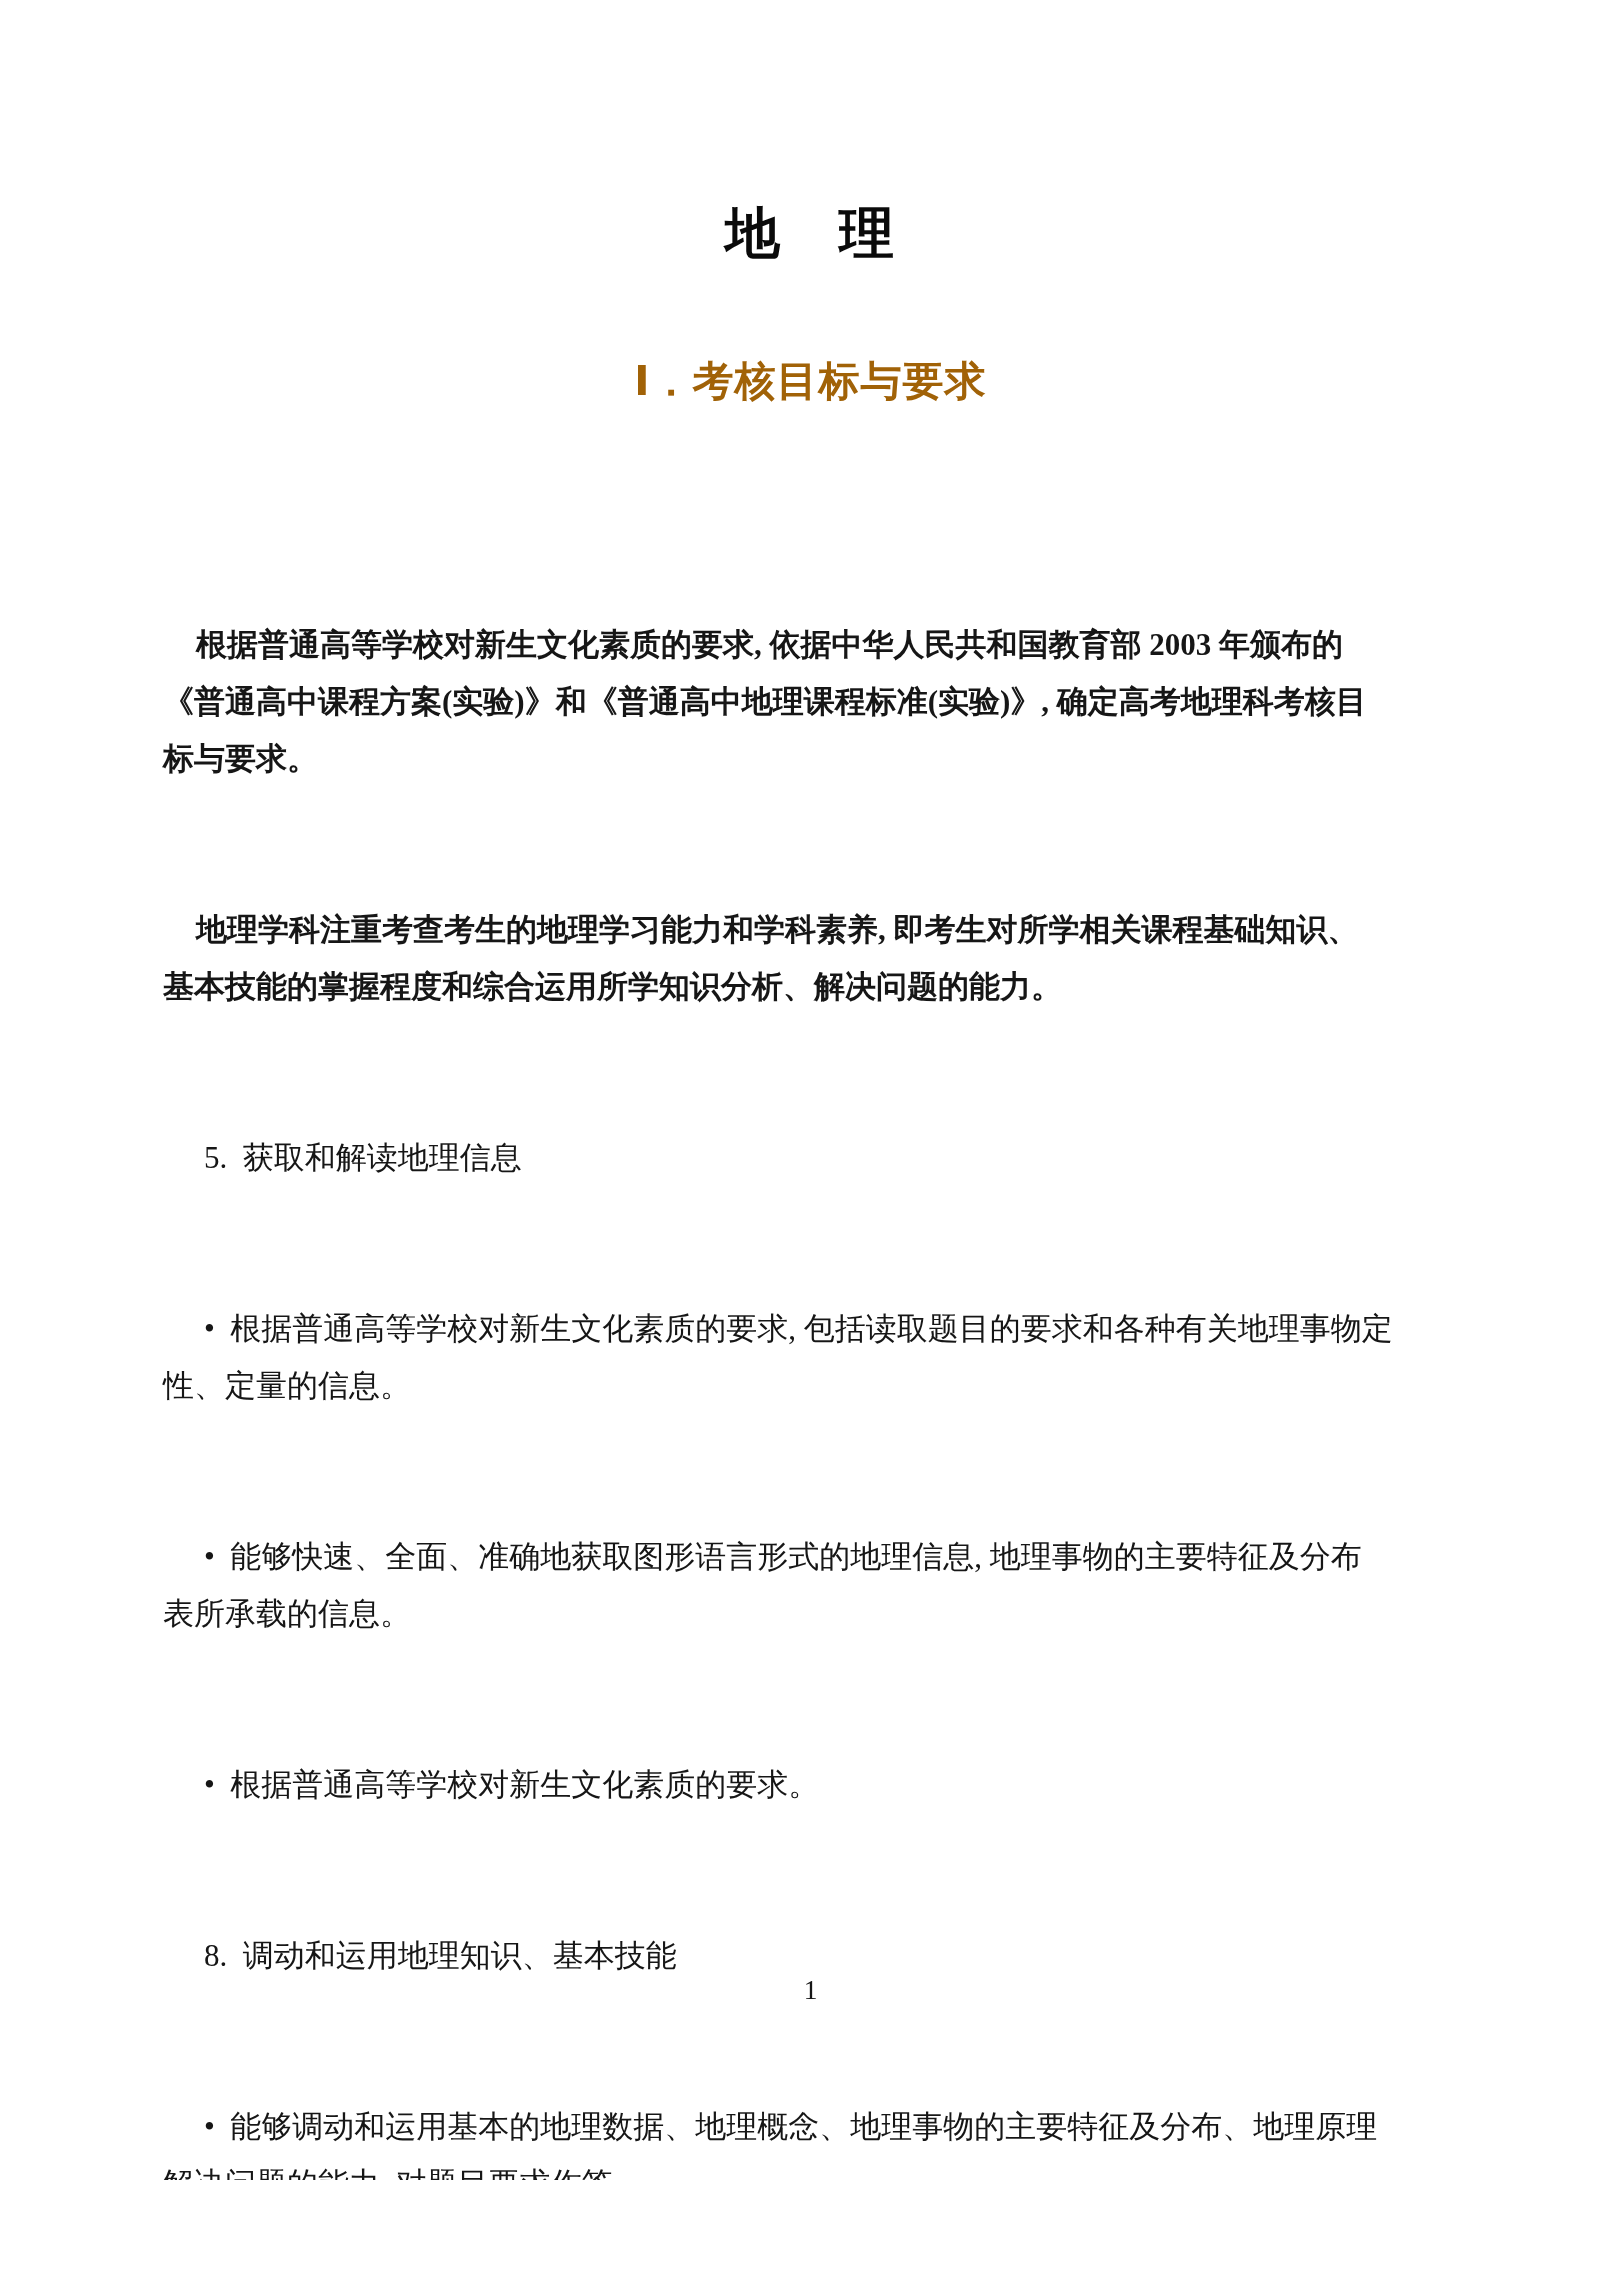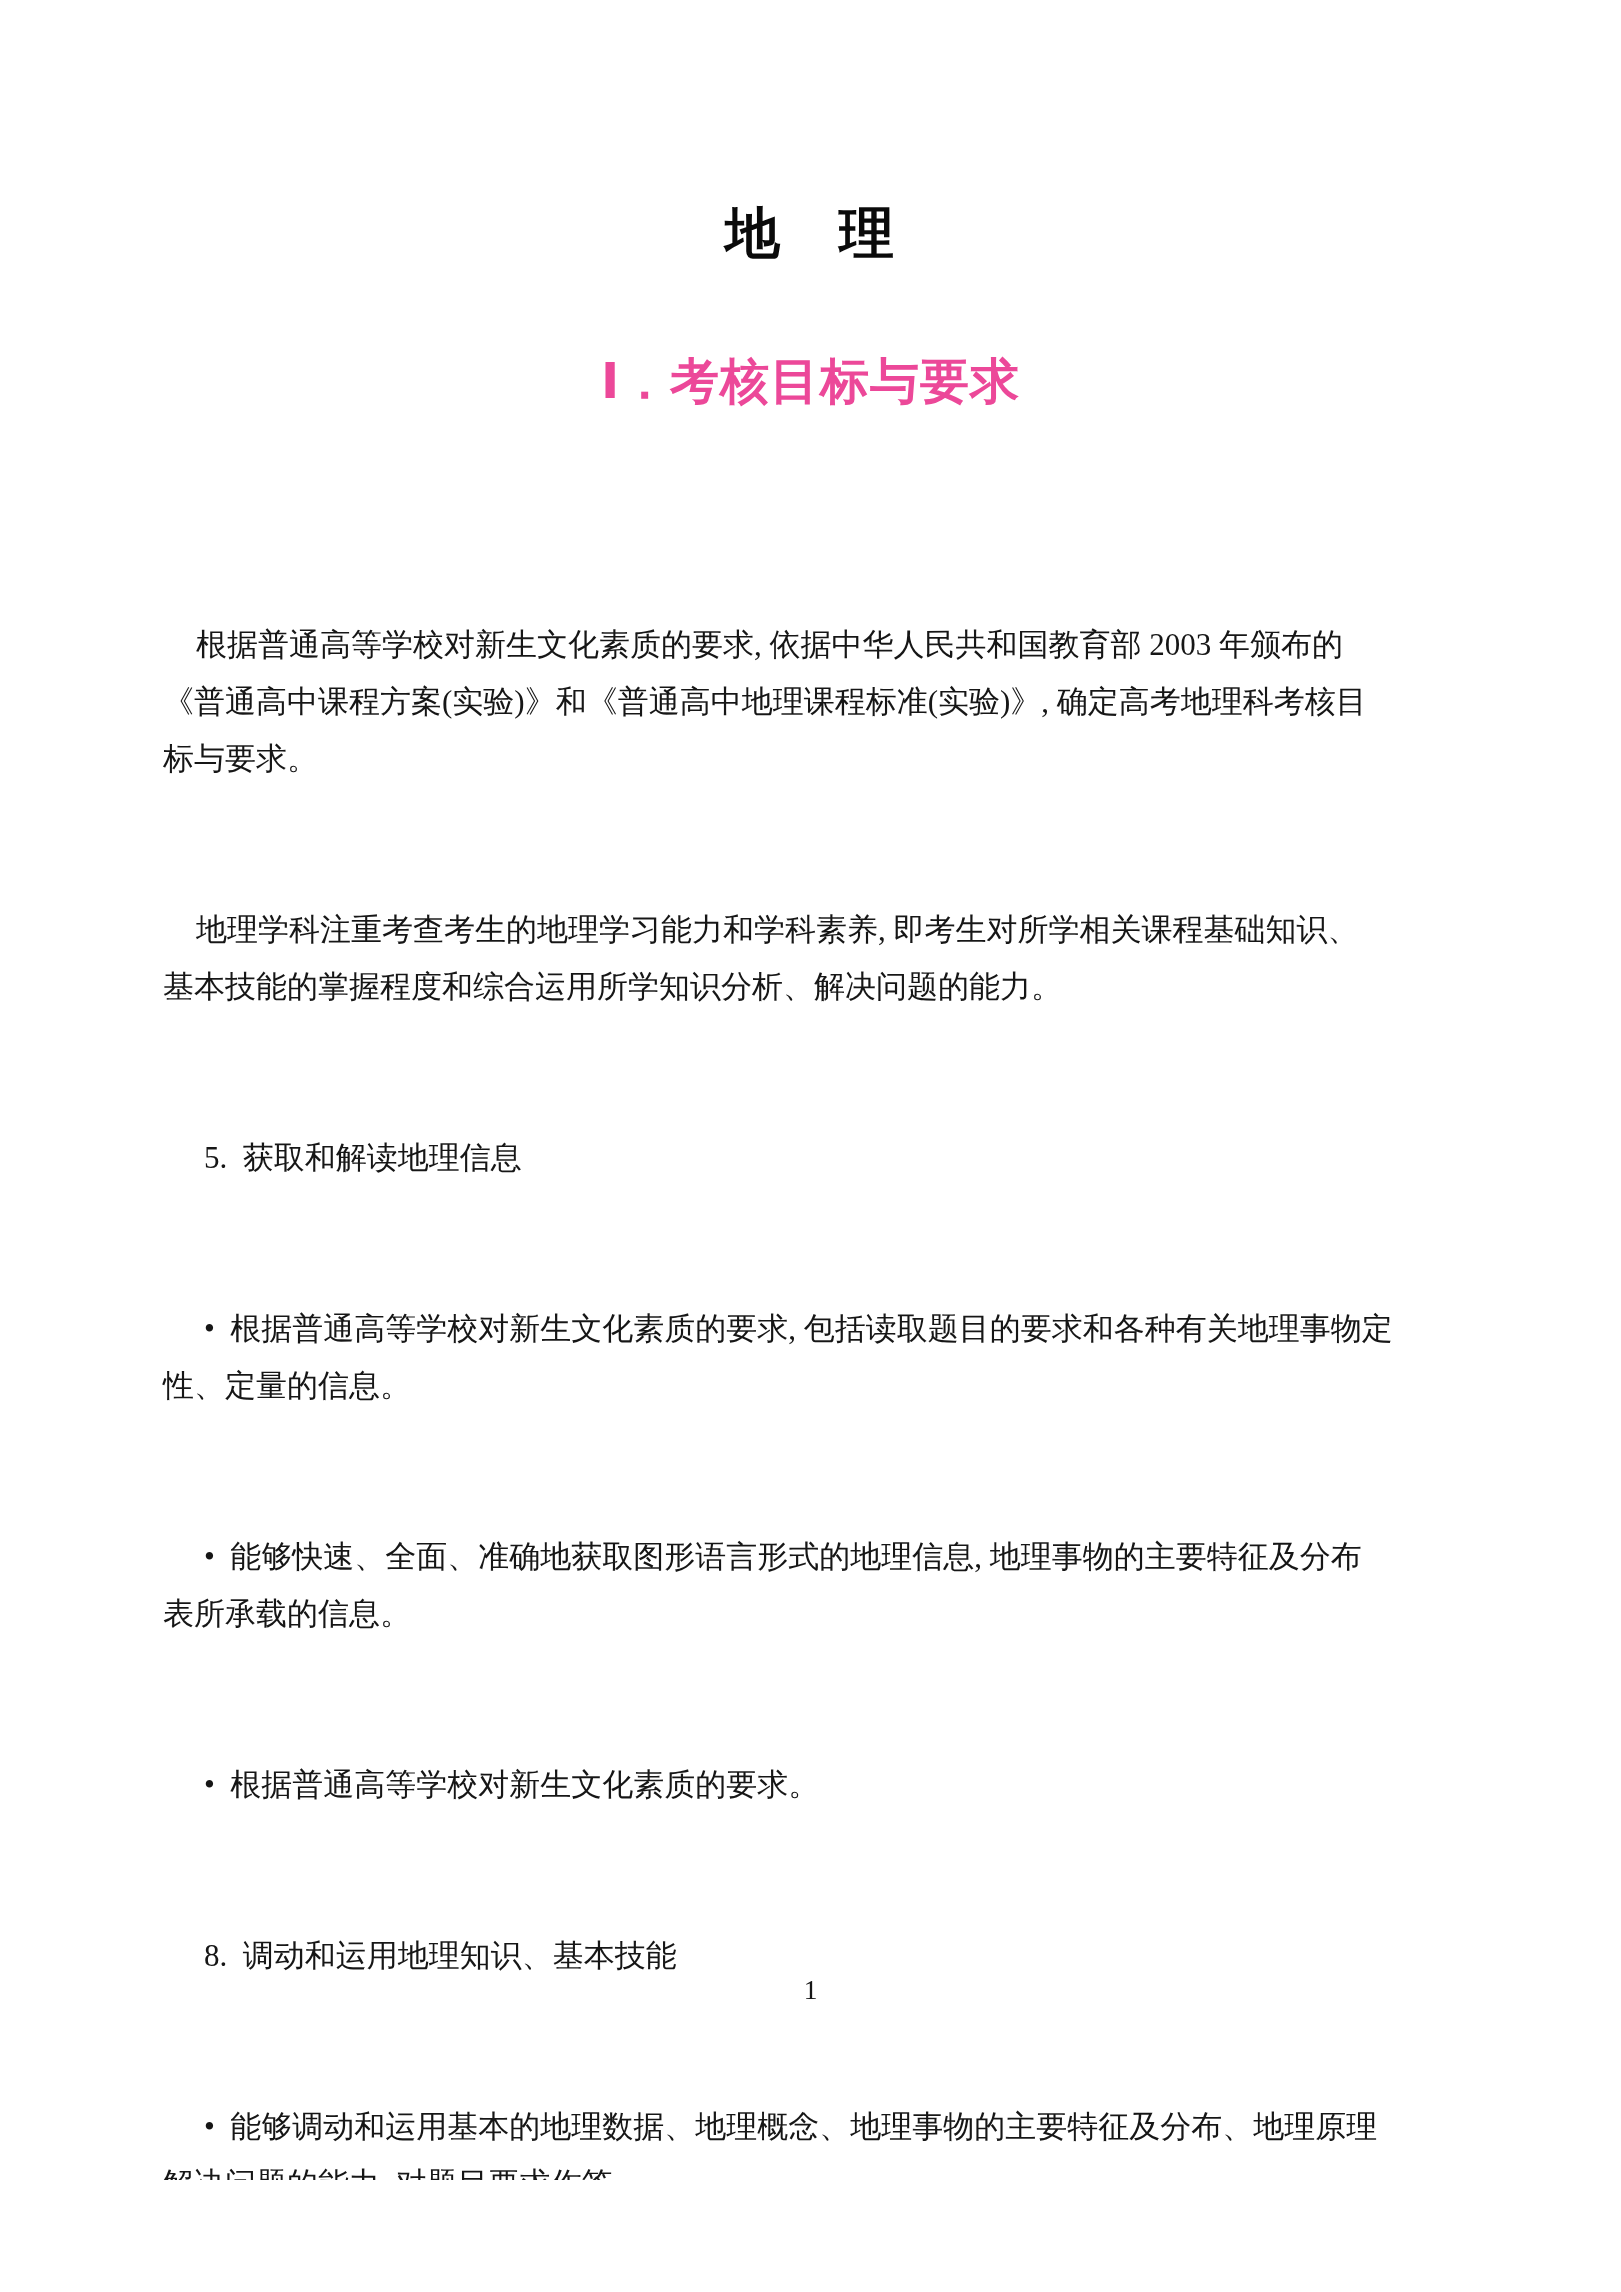--- a/index.html
+++ b/index.html
@@ -22,39 +22,39 @@
     text-align: center;
     font-size: 55px;
     line-height: 63px;
     font-weight: 700;
     letter-spacing: 2px;
     color: #0a0a0a;
   }
   .section-heading {
     margin: 94px 0 0 0;
     text-align: center;
-    font-size: 49px;
+    font-size: 41px;
     line-height: 45px;
     font-weight: 700;
     letter-spacing: 1px;
     font-family: "Liberation Sans", "DejaVu Sans", sans-serif;
-    color: #ec4899;
+    color: #a16207;
   }
   .doc-body {
     margin: 98px 155px 0 163px;
     font-size: 31px;
     line-height: 57px;
     white-space: pre-wrap;
     text-align: left;
   }
   .doc-body p {
     margin: 0;
     padding: 0;
   }
-  .para { text-indent: 33px; }
+  .para { text-indent: 33px; font-weight: bold; }
   .item { text-indent: 41px; }
   .page-footer {
     position: absolute;
     left: 0;
     right: 0;
     bottom: 174px;
     text-align: center;
     font-size: 27.4px;
     line-height: 31px;
     color: #161616;

